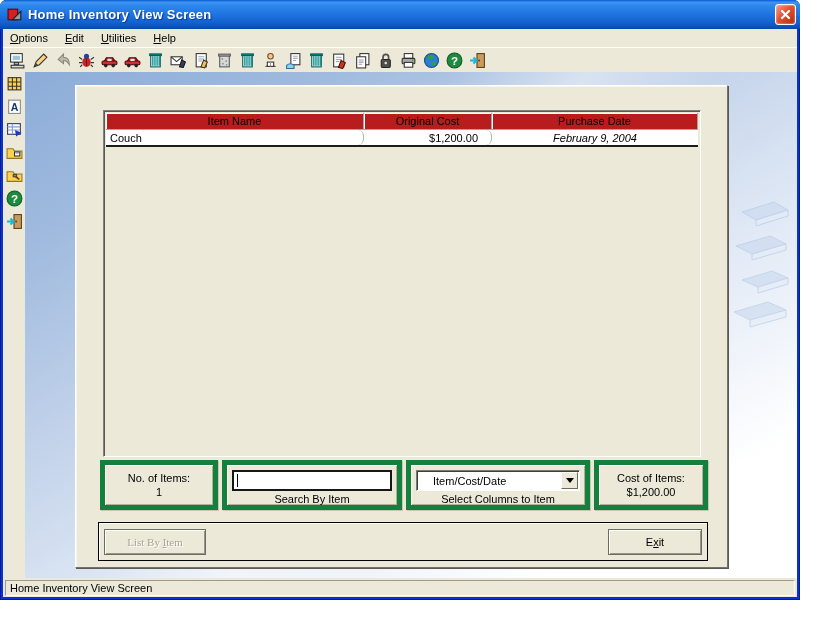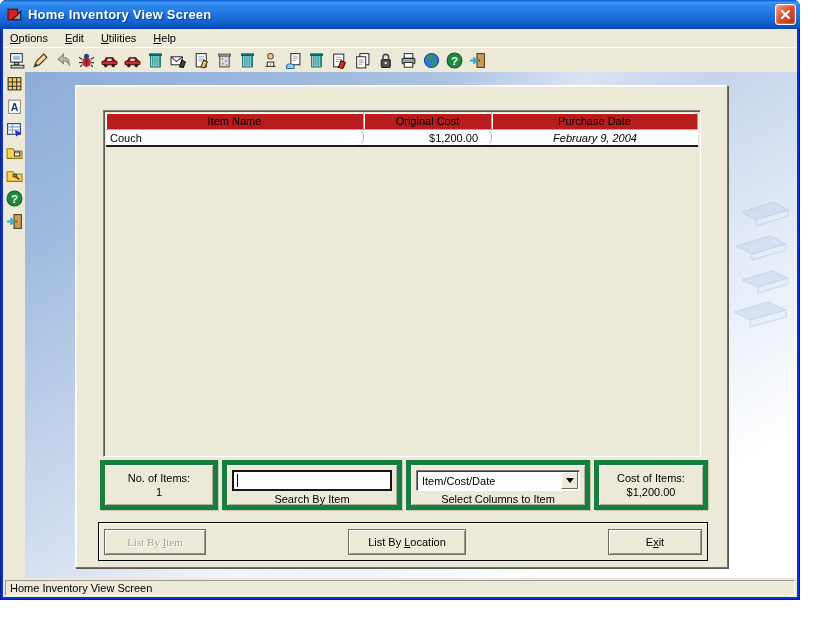--- a/index.html
+++ b/index.html
@@ -79,21 +79,21 @@
   .ib-select { flex:0 0 184px; } .ib-cost { flex:1; }
   .info-line { line-height:14px; }
   .ctl-caption { margin-top:2px; }
   .search-wrap { position:relative; width:160px; height:22px; margin-top:5px; }
   .search-input { width:100%; height:100%; border:2px solid #161616; background:#fff;
     font:11px "Liberation Sans", sans-serif; padding:0 3px; outline:none; }
   .caret { position:absolute; left:5px; top:4px; width:1px; height:13px; background:#000; }
   .dropdown { width:164px; height:21px; margin-top:5px; background:#fff;
     border:1px solid; border-color:#7a7a72 #fff #fff #7a7a72;
     box-shadow:inset 1px 1px 0 #3f3f3a; display:flex; align-items:center; cursor:default; }
-  .dd-value { flex:1; padding-left:5px; white-space:nowrap; overflow:hidden; }
+  .dd-value { flex:1; padding-left:16px; white-space:nowrap; overflow:hidden; }
   .dd-btn { width:17px; height:17px; margin-right:1px; background:#ECE9D8;
     border:1px solid; border-color:#fff #6e6b60 #6e6b60 #fff;
     display:flex; align-items:center; justify-content:center; }
   .dd-arrow { width:0; height:0; border-left:4px solid transparent;
     border-right:4px solid transparent; border-top:5px solid #000; }
 
   
   .buttons-row { position:absolute; left:22px; top:436px; width:610px; height:39px;
     border:1px solid #000; background:#ECE9D8; box-shadow:inset 1px 1px 0 #fffef4;
     display:flex; align-items:center; justify-content:space-between; padding:0 5px; }
@@ -401,21 +401,20 @@
                 <div class="ctl-caption">Select Columns to Item</div>
               </div>
               <div class="info-box ib-cost">
                 <div class="info-line">Cost of Items:</div>
                 <div class="info-line">$1,200.00</div>
               </div>
             </div>
 
             <div class="buttons-row">
               <button class="btn btn-listitem disabled">List By <u>I</u>tem</button>
-              <button class="btn btn-listloc">List By <u>L</u>ocation</button>
               <button class="btn btn-exit">E<u>x</u>it</button>
             </div>
 
           </div>
         </div>
       </div>
 
       <div class="statusbar">
         <div class="status-field">Home Inventory View Screen</div>
       </div>

